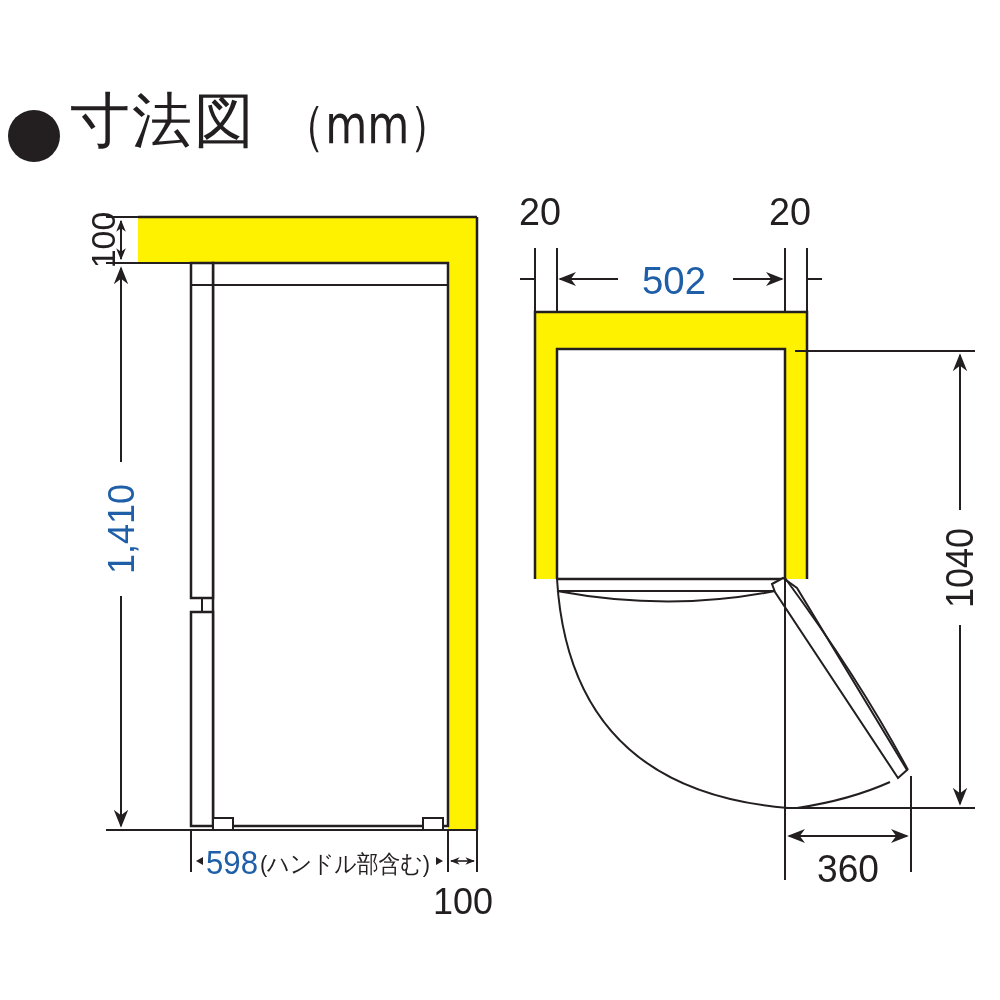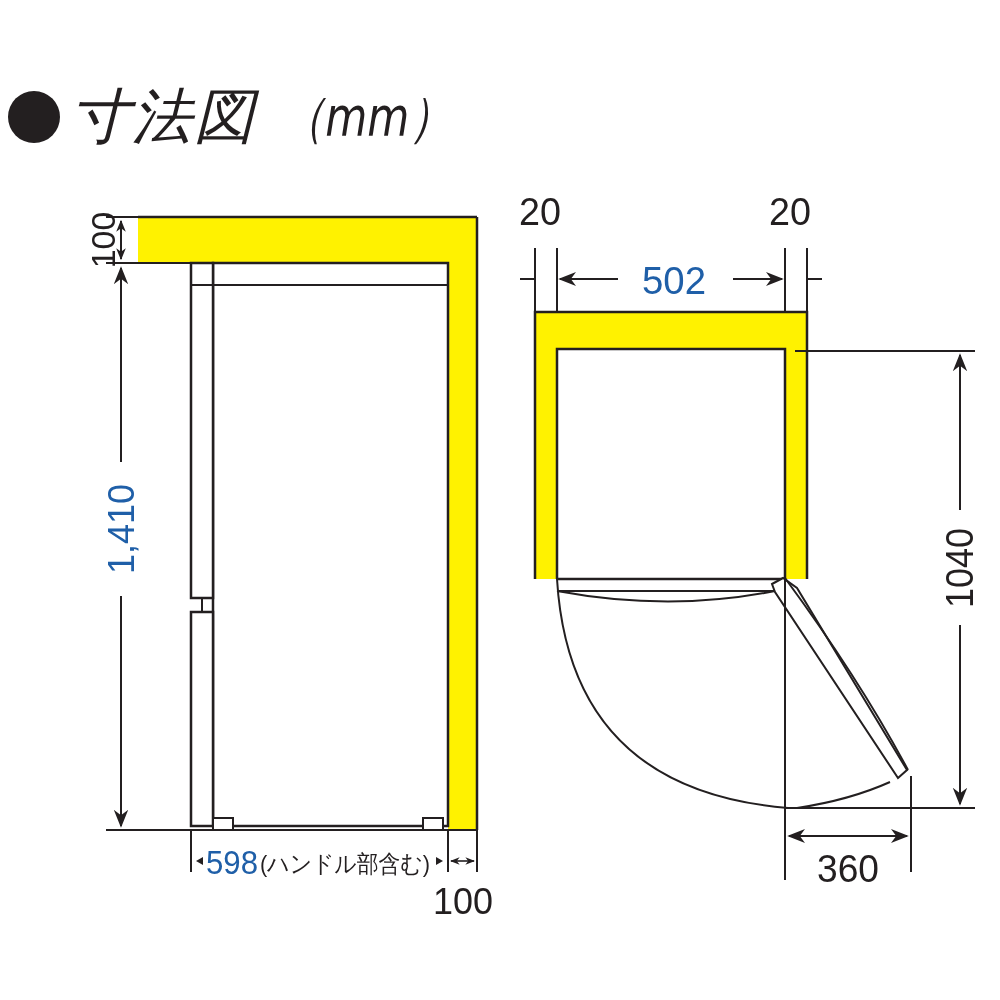--- a/index.html
+++ b/index.html
@@ -1,18 +1,18 @@
 <!DOCTYPE html>
 <html><head>
 <meta charset="utf-8">
 <style>
   html, body { margin: 0; padding: 0; background: #ffffff; }
   body { width: 1000px; height: 1000px; position: relative; overflow: hidden; font-family: "Liberation Sans", sans-serif; }
   #stage { position: absolute; left: 0; top: 0; width: 1000px; height: 1000px; }
-  .title { position: absolute; left: 8px; top: 72px; height: 90px; display: flex; align-items: center; color: #231f20; font-style: italic; }
+  .title { position: absolute; left: 8px; top: 72px; height: 90px; display: flex; align-items: flex-end; color: #231f20; }
   .bullet { width: 52px; height: 52px; border-radius: 50%; background: #231f20; margin-right: 10px; }
   .title-text { font-size: 60px; font-family: "DejaVu Sans", sans-serif; letter-spacing: 2px; }
   .title-unit { font-size: 54px; font-family: "DejaVu Sans", sans-serif; margin-left: 26px; transform: scaleX(0.8); transform-origin: left; }
   svg text { font-family: "Liberation Sans Narrow", "Liberation Sans", sans-serif; }
 </style>
 </head>
 <body>
 
 <div id="stage">
 

